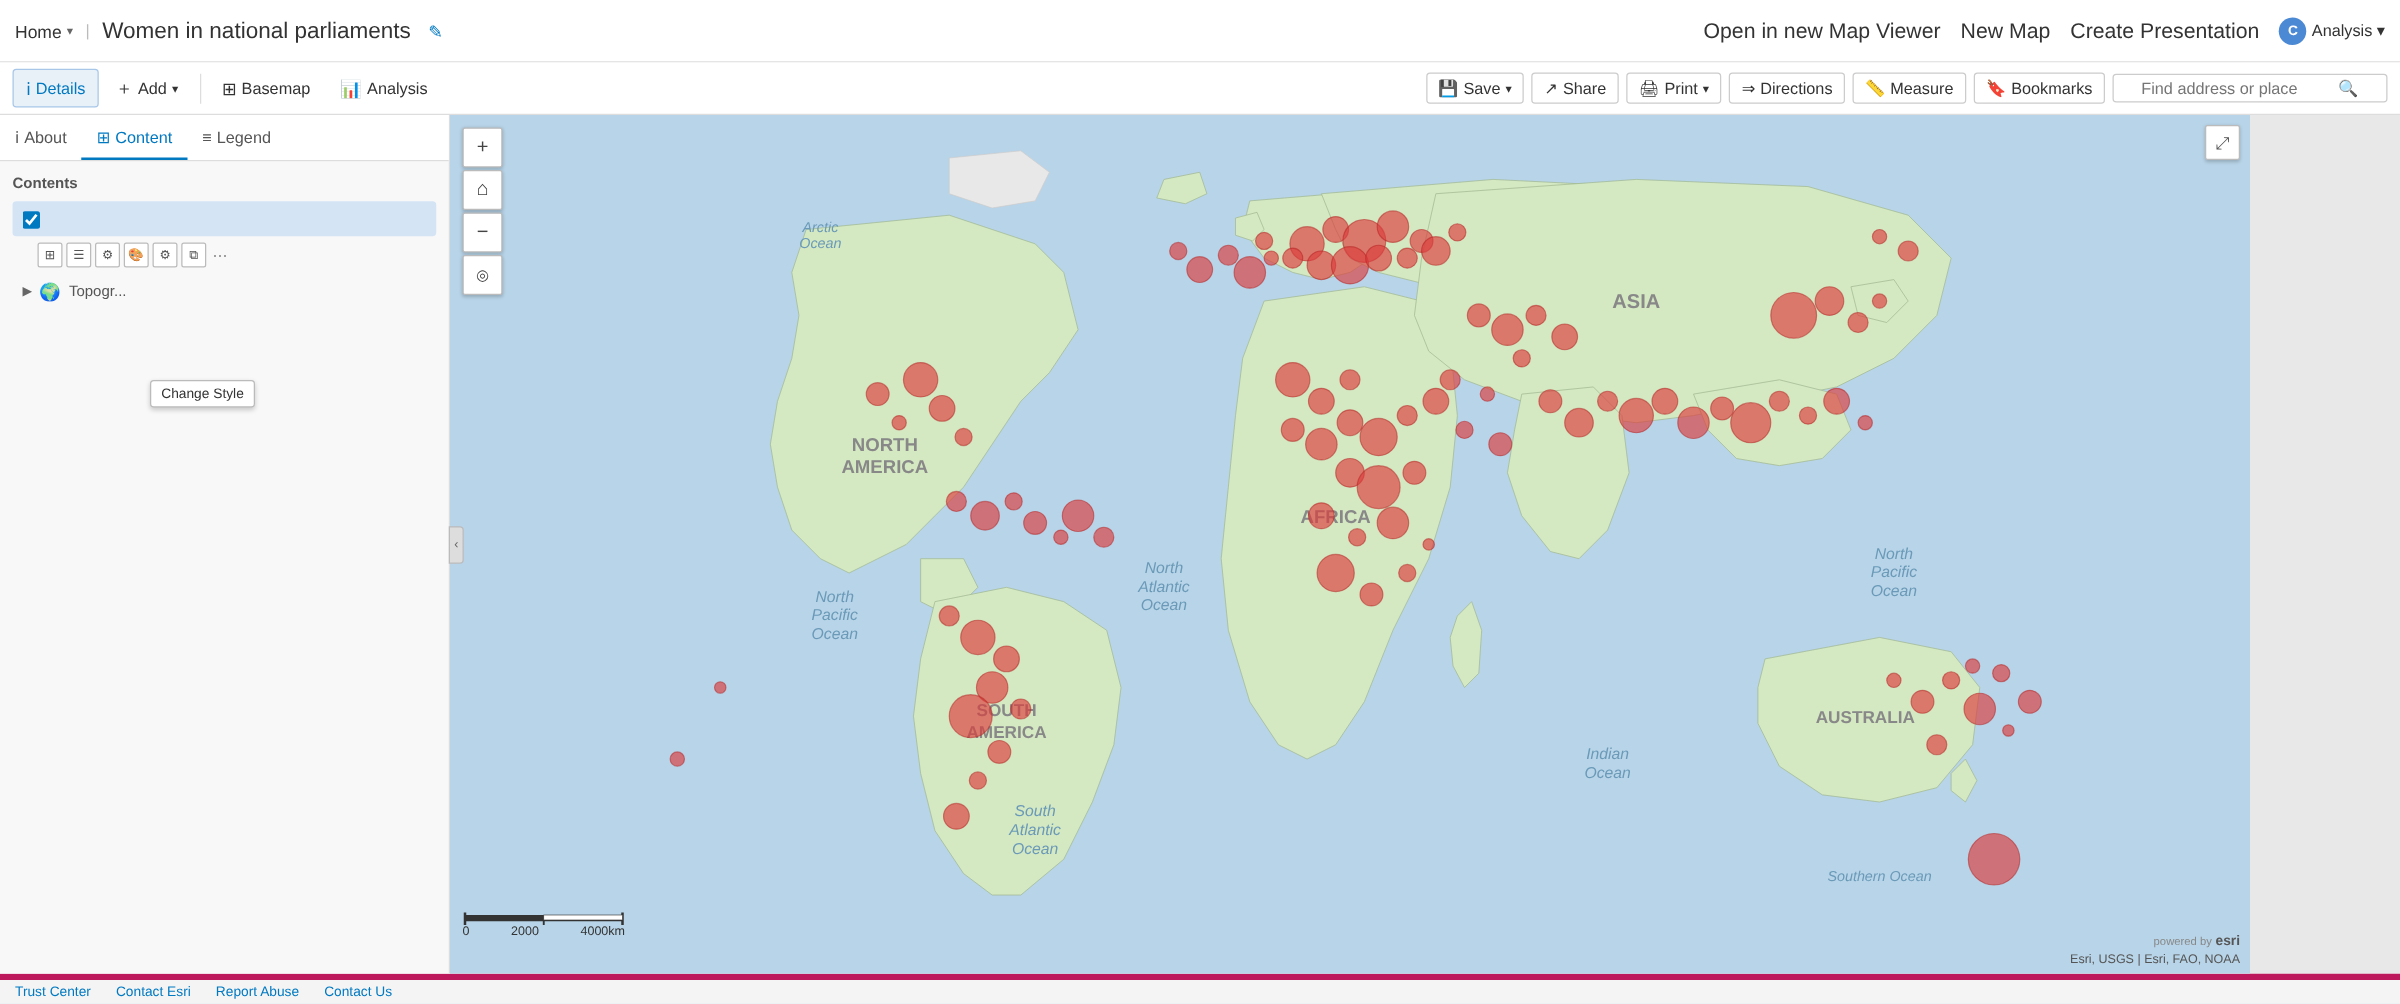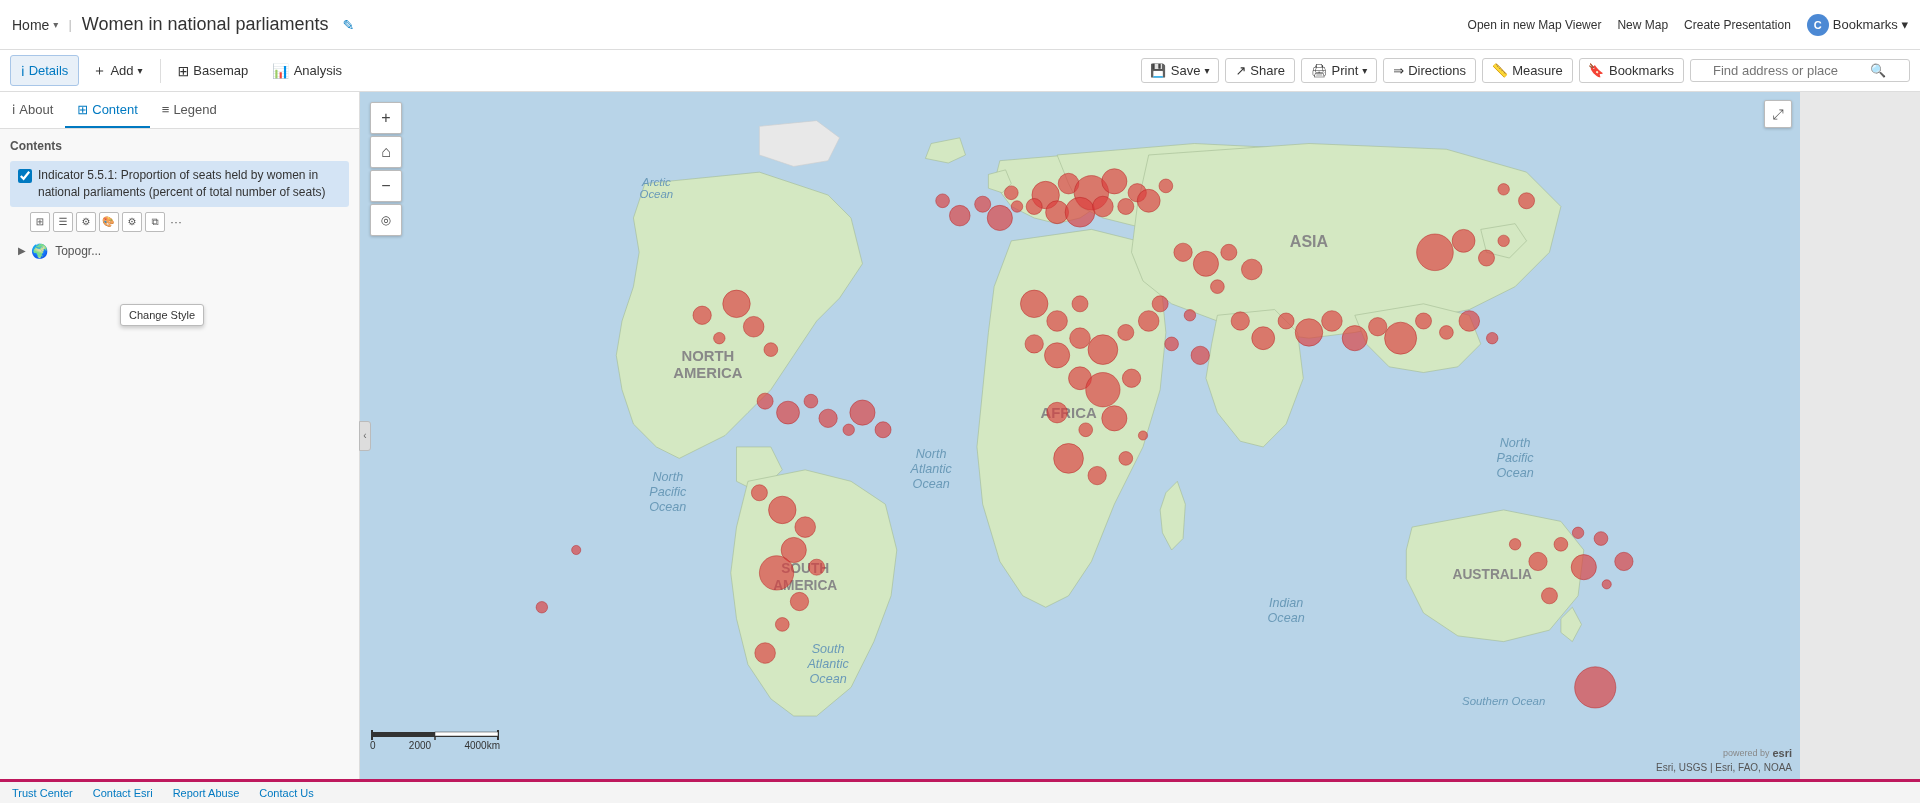--- a/index.html
+++ b/index.html
@@ -10,21 +10,21 @@
       display: flex; align-items: center; justify-content: space-between;
       background: #fff; height: 50px; padding: 0 12px;
       border-bottom: 1px solid #ddd; flex-shrink: 0;
     }
     #top-bar-left { display: flex; align-items: center; gap: 8px; }
     #home-btn { display: flex; align-items: center; gap: 4px; font-size: 14px; font-weight: 500; color: #333; cursor: pointer; justify-content: center; }
     #home-chevron { font-size: 10px; color: #666; }
     #map-title { font-size: 18px; font-weight: 400; color: #333; }
     #edit-icon { color: #0079c1; cursor: pointer; font-size: 14px; margin-left: 6px; }
     #top-bar-right { display: flex; align-items: center; gap: 16px; }
-    .top-action-btn { font-size: 12px; color: #333; cursor: pointer; white-space: nowrap; }
+    .top-action-btn { font-size: 17px; color: #333; cursor: pointer; white-space: nowrap; }
     #user-btn { display: flex; align-items: center; gap: 4px; font-size: 13px; color: #333; cursor: pointer; }
     #user-avatar { width: 22px; height: 22px; border-radius: 50%; background: #4c89d4; display: flex; align-items: center; justify-content: center; color: #fff; font-size: 11px; font-weight: bold; }
 
     
     #toolbar {
       display: flex; align-items: center; justify-content: space-between;
       background: #fff; height: 42px; padding: 0 10px;
       border-bottom: 1px solid #ddd; flex-shrink: 0;
     }
     #toolbar-left { display: flex; align-items: center; gap: 2px; }
@@ -99,21 +99,21 @@
     
     #scale-bar { position: absolute; bottom: 28px; left: 10px; z-index: 5; }
     #scale-line { display: flex; flex-direction: column; align-items: flex-start; }
     #scale-labels { display: flex; justify-content: space-between; width: 120px; font-size: 10px; color: #333; margin-top: 2px; }
 
     
     #attribution { position: absolute; bottom: 6px; right: 8px; font-size: 10px; color: #555; z-index: 5; }
     #powered-by { position: absolute; bottom: 20px; right: 8px; z-index: 5; display: flex; align-items: center; gap: 3px; font-size: 9px; color: #888; }
 
     
-    #footer { height: 24px; background: #f4f4f4; border-top: 3px solid #be185d; display: flex; align-items: center; padding: 0 12px; gap: 20px; flex-shrink: 0; }
+    #footer { height: 24px; background: #f4f4f4; border-top: 5px solid #be185d; display: flex; align-items: center; padding: 0 12px; gap: 20px; flex-shrink: 0; }
     .footer-link { font-size: 11px; color: #0079c1; cursor: pointer; text-decoration: none; }
 
     
     #world-map { width: 100%; height: 100%; }
 
     
     #right-panel { width: 120px; background: #e8e8e8; flex-shrink: 0; }
   </style>
 </head>
 <body>
@@ -129,21 +129,21 @@
     <span id="edit-icon" title="Edit title">✎</span>
   </div>
   <div id="top-bar-right">
     <span class="top-action-btn">Open in new Map Viewer</span>
     <span class="top-action-btn">New Map</span>
     <span class="top-action-btn">Create Presentation</span>
     <div id="user-btn">
       <div id="user-avatar">
         <span>C</span>
       </div>
-      <span>Bookmarks ▾</span>
+      <span>Analysis ▾</span>
     </div>
   </div>
 </div>
 
 <div id="toolbar">
   <div id="toolbar-left">
     <button class="toolbar-btn active">
       <span class="toolbar-icon">ℹ</span>
       <span>Details</span>
     </button>
@@ -213,21 +213,20 @@
         <span>Legend</span>
       </div>
     </div>
 
     <div id="sidebar-content">
       <div id="contents-label">Contents</div>
 
       <div class="layer-item">
         <div class="layer-header">
           <input type="checkbox" class="layer-checkbox" checked="" style="">
-          <span class="layer-name">Indicator 5.5.1: Proportion of seats held by women in national parliaments (percent of total number of seats)</span>
         </div>
         <div class="layer-tools">
           <div class="layer-tool-btn" title="Legend">⊞</div>
           <div class="layer-tool-btn" title="Table">☰</div>
           <div class="layer-tool-btn" title="Filter">⚙</div>
           <div class="layer-tool-btn" title="Change Style">🎨</div>
           <div class="layer-tool-btn" title="Settings">⚙</div>
           <div class="layer-tool-btn" title="Copy">⧉</div>
           <span class="layer-tool-more">···</span>
         </div>

